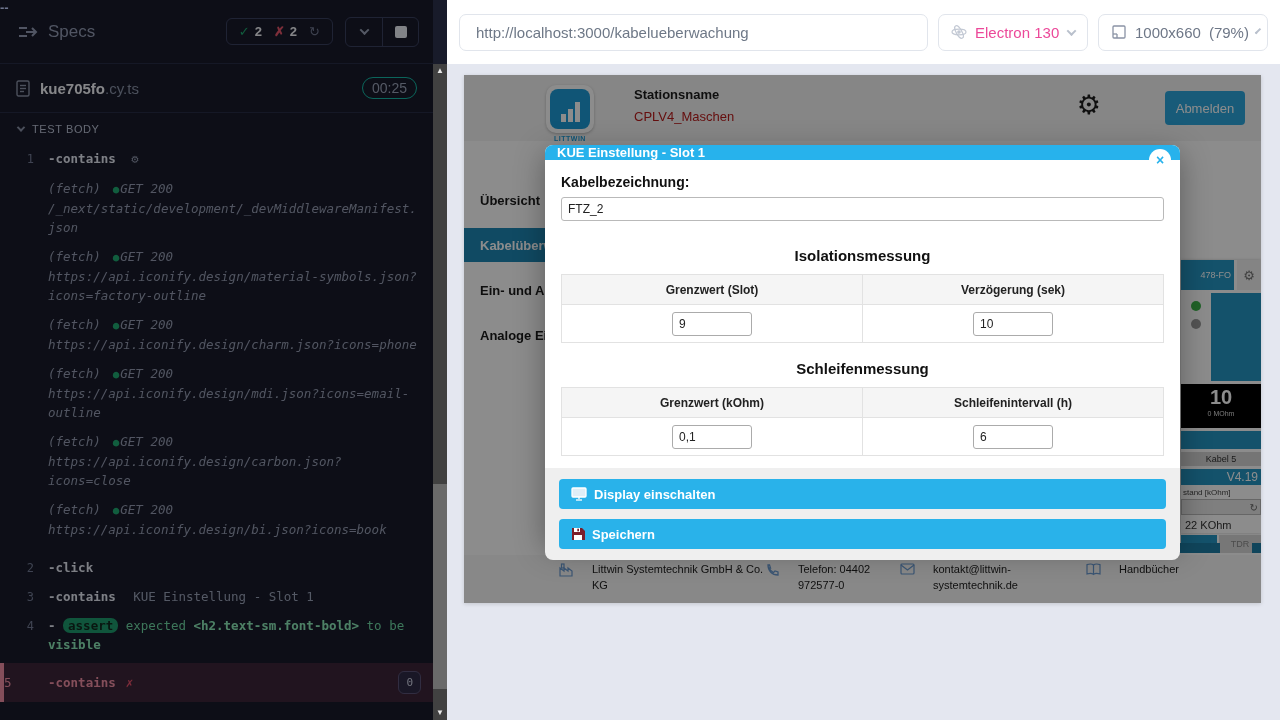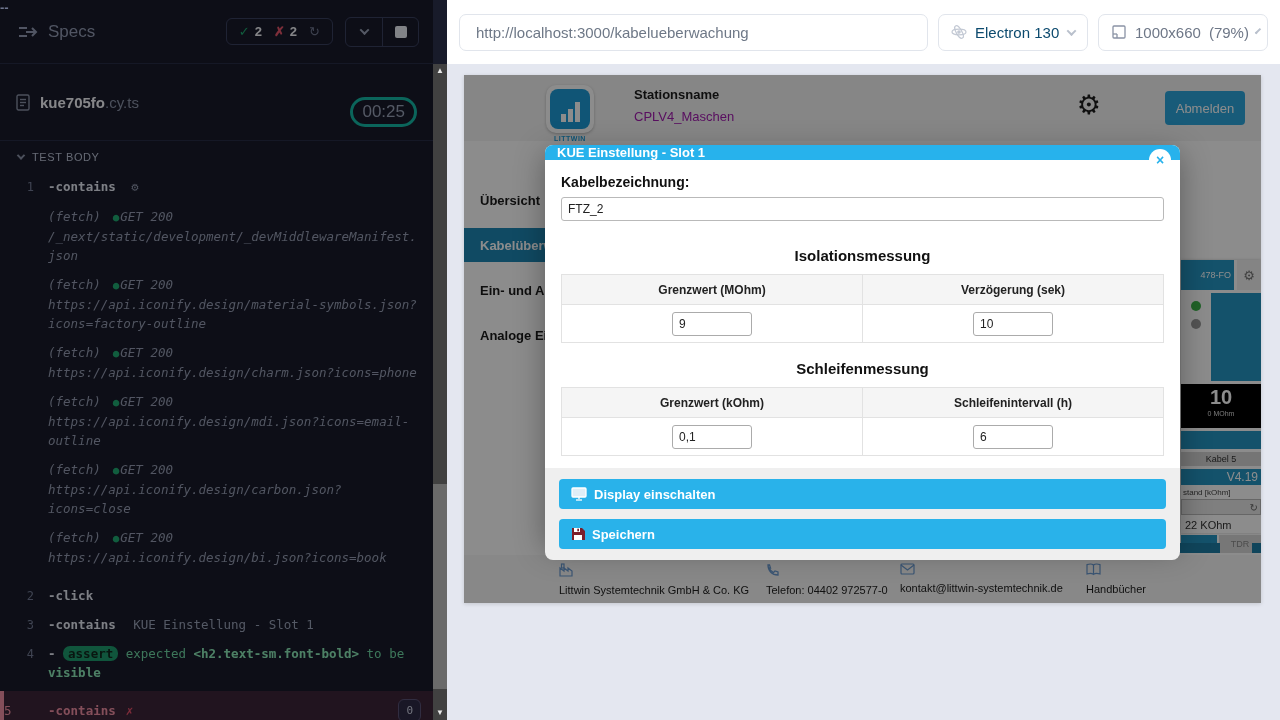--- a/index.html
+++ b/index.html
@@ -21,21 +21,21 @@
   .run-ctrls { display:flex; align-items:stretch; border:1px solid #3a4060; border-radius:6px; margin-left:12px; overflow:hidden; }
   .run-ctrls .cell { display:flex; align-items:center; justify-content:center; width:36px; height:28px; cursor:pointer; }
   .run-ctrls .cell + .cell { border-left:1px solid #3a4060; }
   .chev { width:7px; height:7px; border-right:2px solid #9aa2b8; border-bottom:2px solid #9aa2b8; transform:rotate(45deg) translate(-1px,-1px); }
   .stop-sq { width:12px; height:12px; background:#eceef6; border-radius:2px; }
 
   .spec-row { display:flex; align-items:center; gap:10px; padding:13px 16px; border-bottom:1px solid #272c45; }
   .spec-name { font-size:15px; }
   .spec-name b { color:#f4f5fa; }
   .spec-name span { color:#8a92a8; }
-  .dur-pill { margin-left:auto; border:3px solid #14b8a6; border-radius:999px; padding:2px 9px; font-size:17px; color:#9aa2b8;margin-top:20px; }
+  .dur-pill { margin-left:auto; border:1px solid #14b8a6; border-radius:999px; padding:2px 9px; font-size:14px; color:#9aa2b8; }
 
   .body-row { display:flex; align-items:center; gap:8px; padding:10px 16px 6px 18px; color:#b9c0d4; font-size:11px; letter-spacing:.6px; }
   .body-row .chev { width:6px; height:6px; border-color:#8a92a8; }
 
   .steps { font-family:"DejaVu Sans Mono", monospace; font-size:12.5px; line-height:19px; padding-top:8px; }
   .step { display:flex; margin-bottom:9px; }
   .step .no { width:48px; text-align:right; padding-right:14px; color:#737b95; font-size:12px; flex:none; padding-top:1px; }
   .step .ct { flex:1; padding-right:16px; overflow-wrap:break-word; min-width:0; }
   .cmd { color:#e4e7f2; font-weight:bold; }
   .arg { color:#9aa2b8; margin-left:10px; }
@@ -55,40 +55,40 @@
   .rscroll { position:absolute; left:433px; top:64px; bottom:0; width:14px; background:#414141; z-index:2; }
   .rscroll .arrow { position:absolute; left:0; width:14px; height:14px; color:#e8e8e8; font-size:8px; text-align:center; line-height:14px; }
   .rscroll .thumb { position:absolute; left:0; width:14px; top:420px; height:205px; background:#6a6a6a; }
   .rs-top { position:absolute; left:433px; top:0; width:14px; height:64px; background:#181b2a; z-index:2; }
 
   
   .chrome { position:absolute; left:447px; top:0; right:0; height:64px; background:#fff; display:flex; align-items:center; gap:10px; padding:7px 12px; z-index:1; }
   .url-box { flex:1; height:37px; border:1px solid #e1e5ec; border-radius:7px; display:flex; align-items:center; }
   .url-box input { border:none; outline:none; width:100%; font-size:15px; color:#6e7887; padding:0 16px; background:transparent; font-family:"Liberation Sans",sans-serif; }
   .sel-box { height:37px; border:1px solid #e1e5ec; border-radius:7px; display:flex; align-items:center; gap:8px; padding:0 12px; font-size:15px; }
-  .browser-sel { width:150px; color:#0c4a6e; }
+  .browser-sel { width:150px; color:#ec4899; }
   .size-sel { width:170px; color:#6e7787; }
   .sel-box .chev { border-color:#b9c0cc; margin-left:auto; }
   .icon-gray { color:#b9c0cc; display:flex; }
   .icon-gray2 { color:#8a93a5; display:flex; }
 
   
   .viewport { position:absolute; left:447px; top:64px; right:0; bottom:0; background:#e4e7f0; }
   .app { position:absolute; left:17px; top:11px; width:797px; height:528px; background:#ffffff; overflow:hidden; box-shadow:0 1px 4px rgba(0,0,0,.15); }
 
   
   .app-header { position:absolute; left:0; top:0; right:0; height:66px; background:#f4f4f4; }
   .logo-wrap { position:absolute; left:78px; top:10px; width:56px; text-align:center; }
   .logo-sq { width:48px; height:48px; margin:0 auto; background:#fff; border-radius:10px; box-shadow:0 1px 3px rgba(0,0,0,.25); display:flex; align-items:center; justify-content:center; }
   .logo-in { width:40px; height:40px; background:#1e9cd7; border-radius:8px; display:flex; align-items:flex-end; justify-content:center; padding-bottom:7px; gap:2px; }
   .logo-in i { display:block; background:#fff; width:5px; }
   .logo-cap { font-size:7px; color:#1e9cd7; font-weight:bold; letter-spacing:.5px; margin-top:2px; }
   .station { position:absolute; left:170px; top:12px; font-size:13px; color:#1c1c1c; }
   .station .l1 { font-weight:bold; margin-bottom:7px; }
-  .station .l2 { color:#a21caf;text-align:center; }
+  .station .l2 { color:#b91c1c;text-align:center; }
   .app-gear { position:absolute; right:160px; top:17px; font-size:27px; color:#1c1c1c; line-height:1; cursor:pointer; }
   .logout-btn { position:absolute; right:16px; top:16px; width:80px; height:34px; background:#2da7dd; border:none; border-radius:4px; color:#fff; font-size:13px; font-family:"Liberation Sans",sans-serif; cursor:pointer; }
 
   
   .app-nav { position:absolute; left:0; top:108px; width:130px; }
   .nav-item { height:34px; display:flex; align-items:center; padding-left:16px; font-size:13px; font-weight:bold; color:#1a1a1a; margin-bottom:11px; white-space:nowrap; cursor:pointer; }
   .nav-item.active { background:#1e87b4; color:#fff; }
 
   
   .side-card { position:absolute; right:0; top:185px; width:80px; bottom:70px; background:#fff; box-shadow:0 0 3px rgba(0,0,0,.2); font-family:"Liberation Sans",sans-serif; }
@@ -116,21 +116,21 @@
 
   
   .stub-row { position:absolute; left:100px; right:0; bottom:48px; height:24px; display:flex; gap:16px; overflow:hidden; }
   .stub { width:120px; position:relative; flex:none; }
   .stub .sb { position:absolute; left:26px; top:0; width:45px; height:9px; background:#1e7fa6; }
   .stub .db { position:absolute; left:78px; top:0; width:40px; height:9px; background:#5d5d5d; }
   .stub .wb { position:absolute; left:8px; top:12px; width:104px; height:10px; background:#1e7fa6; }
 
   
   .app-footer { position:absolute; left:0; right:0; bottom:0; height:48px; background:#f7f7f7; display:flex; padding:7px 0 0 95px; font-size:11px; color:#222; line-height:1.45; }
-  .f-item { display:flex; gap:6px;flex-direction:column; }
+  .f-item { display:flex; gap:18px; }
   .f-item .fi { color:#6b9bd2; flex:none; padding-top:1px; }
   .f-1 { width:207px; } .f-2 { width:134px; } .f-3 { width:186px; } .f-4 { margin-left:0; }
 
   
   .dim { position:absolute; inset:0; background:rgba(0,0,0,.45); z-index:5; }
 
   
   .modal { position:absolute; left:81px; top:70px; width:635px; height:397px; background:#fff; border-radius:8px; z-index:10; box-shadow:0 8px 30px rgba(0,0,0,.35); display:flex; flex-direction:column; overflow:visible; }
   .modal-head { height:28px; background:#27b2ec; border-radius:8px 8px 0 0; color:#fff; font-size:13px; font-weight:bold; display:flex; align-items:center; padding:0 12px; position:relative; }
   .modal-close { position:absolute; right:9px; top:4px; width:22px; height:22px; background:#fff; border-radius:50%; color:#27b2ec; font-size:14px; font-weight:bold; display:flex; align-items:center; justify-content:center; cursor:pointer; border:none; }
@@ -441,21 +441,21 @@
         <button class="modal-close">×</button>
       </div>
       <div class="modal-body">
         <div class="m-label">Kabelbezeichnung:</div>
         <input class="m-input" value="FTZ_2" style="">
 
         <div class="m-h2">Isolationsmessung</div>
         <table class="m-table">
           <tbody>
               <tr class="hd">
-            <td style="width:50%">Grenzwert (MOhm)</td>
+            <td style="width:50%">Grenzwert (Slot)</td>
             <td>Verzögerung (sek)</td>
           </tr>
           <tr class="bd">
             <td><input class="cell-input" value="9" style=""></td>
             <td><input class="cell-input" value="10" style=""></td>
           </tr>
         </tbody>
           </table>
 
         <div class="m-h2 second">Schleifenmessung</div>

